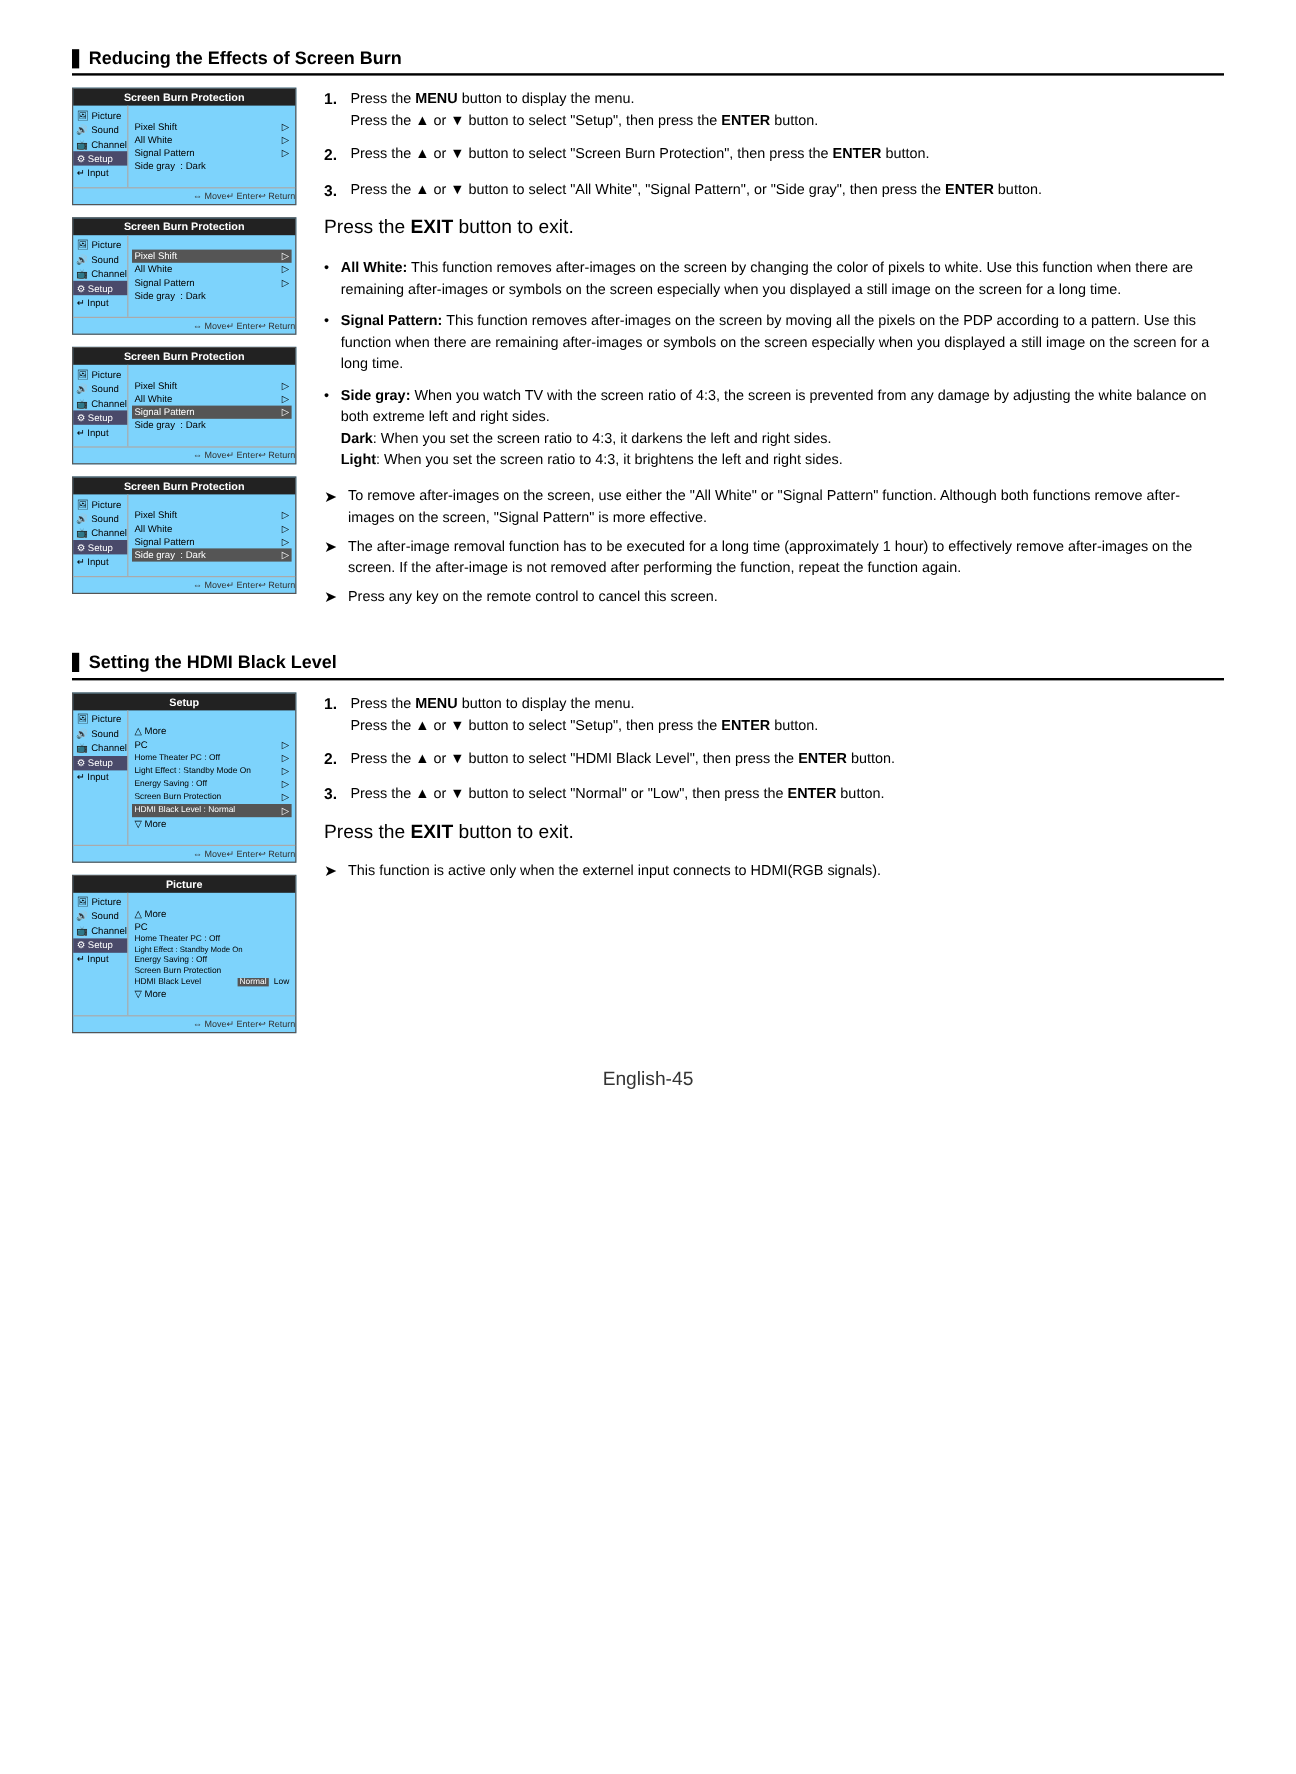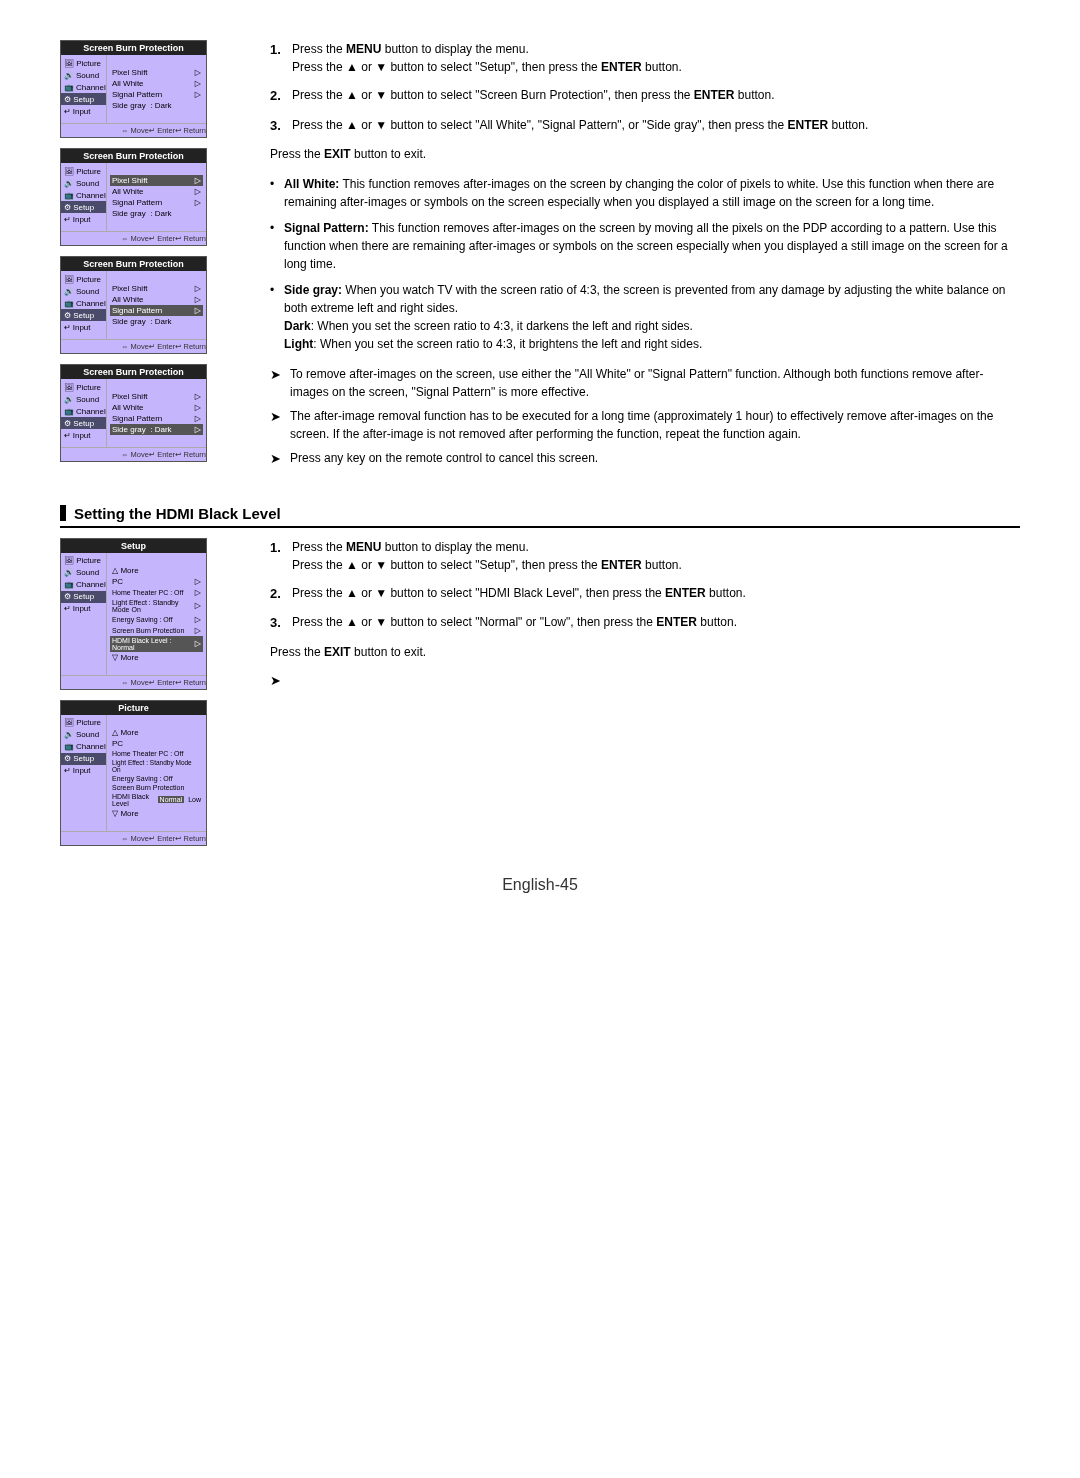--- a/index.html
+++ b/index.html
@@ -51,22 +51,22 @@
     .tv-screens {
       display: flex;
       flex-direction: column;
       gap: 10px;
       min-width: 190px;
     }
 
     
     .tv-screen {
       border: 1.5px solid #555;
-      background: #c4b5fd;
-      width: 147px;
+      background: #7dd3fc;
+      width: 187px;
       font-size: 9px;
     }
 
     .tv-header {
       background: #222;
       color: #fff;
       text-align: center;
       padding: 2px 0;
       font-size: 9px;
       font-weight: bold;
@@ -143,21 +143,21 @@
       font-size: 13px;
       min-width: 16px;
     }
 
     .step-text {
       flex: 1;
       line-height: 1.5;
     }
 
     .note-line {
-      font-size: 12px;
+      font-size: 16px;
       margin-bottom: 4px;
       line-height: 1.5;
     }
 
     .bullet-section {
       margin: 12px 0;
     }
 
     .bullet-item {
       display: flex;
@@ -194,20 +194,23 @@
       margin-top: 30px;
       color: #333;
     }
 
     b { font-weight: bold; }
   </style>
 </head>
 <body>
 
 <div class="section">
+  <div class="section-title">
+    <span>Reducing the Effects of Screen Burn</span>
+  </div>
 
   <div class="content-area">
 
     <div class="tv-screens">
 
       <div class="tv-screen">
         <div class="tv-header">Screen Burn Protection</div>
         <div class="tv-body">
           <div class="tv-sidebar">
             <div class="tv-sidebar-item">
@@ -622,20 +625,21 @@
         <span class="step-text">Press the ▲ or ▼ button to select "Normal" or "Low", then press the <b>ENTER</b> button.</span>
       </div>
 
       <div class="note-line">
         Press the <b>EXIT</b> button to exit.
       </div>
 
       <div class="tip-section">
         <div class="tip-item">
           <span class="tip-arrow">➤</span>
+          <span>This function is active only when the externel input connects to HDMI(RGB signals).</span>
         </div>
       </div>
 
     </div>
   </div>
 </div>
 
 <div class="page-footer">
   <span>English-45</span>
 </div>

